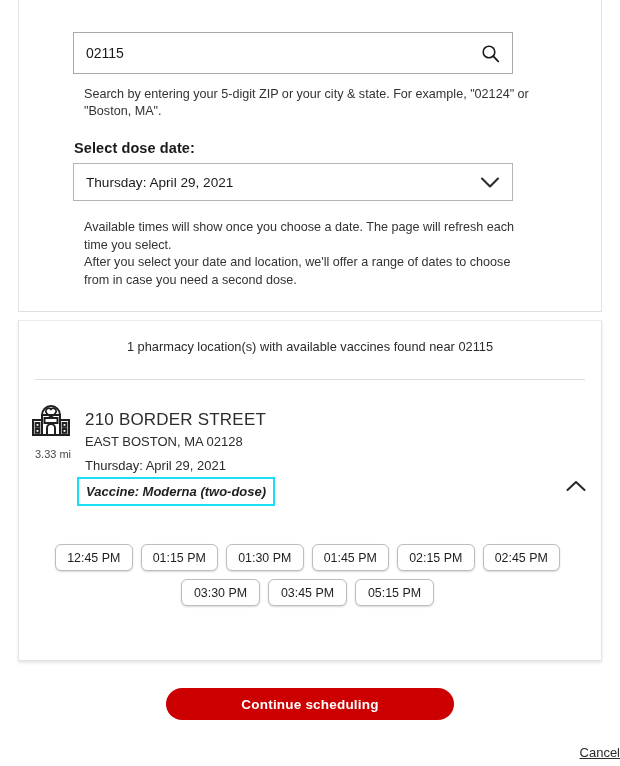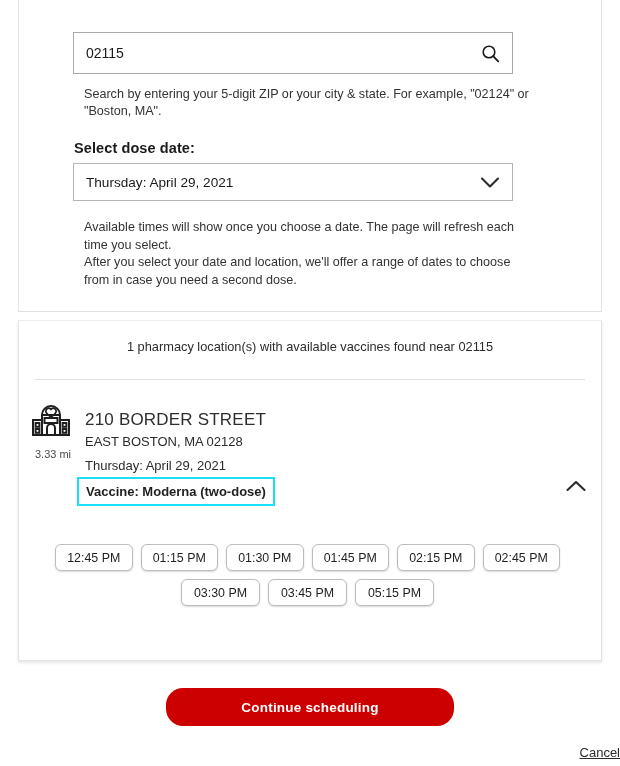--- a/index.html
+++ b/index.html
@@ -177,20 +177,21 @@
   #location-city { top: 434px; }
   #location-date { top: 458px; }
 
   #vaccine-highlight {
     position: absolute;
     left: 77px;
     top: 477px;
     padding: 3px 7px 4px 7px;
     border: 2px solid #1ae0f5;
     background: transparent;
+    font-style: italic;
   }
   #vaccine-text {
     font-size: 13px;
     font-weight: bold;
     color: #1f1f1f;
     white-space: nowrap;
   }
 
   #toggle-times {
     position: absolute;
@@ -240,21 +241,21 @@
     justify-content: center;
     text-align: center;
   }
 
   
   #continue-btn {
     position: absolute;
     left: 166px;
     top: 688px;
     width: 288px;
-    height: 38px;
+    height: 32px;
     background: #cc0000;
     border: none;
     border-radius: 17px;
     color: #ffffff;
     font-family: "Liberation Sans", sans-serif;
     font-size: 13.5px;
     font-weight: bold;
     cursor: pointer;
     letter-spacing: 0.2px;
   }

